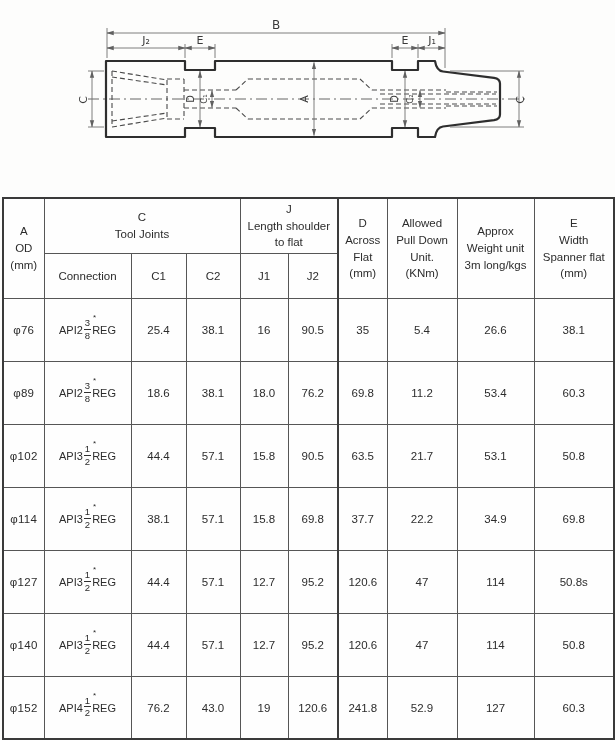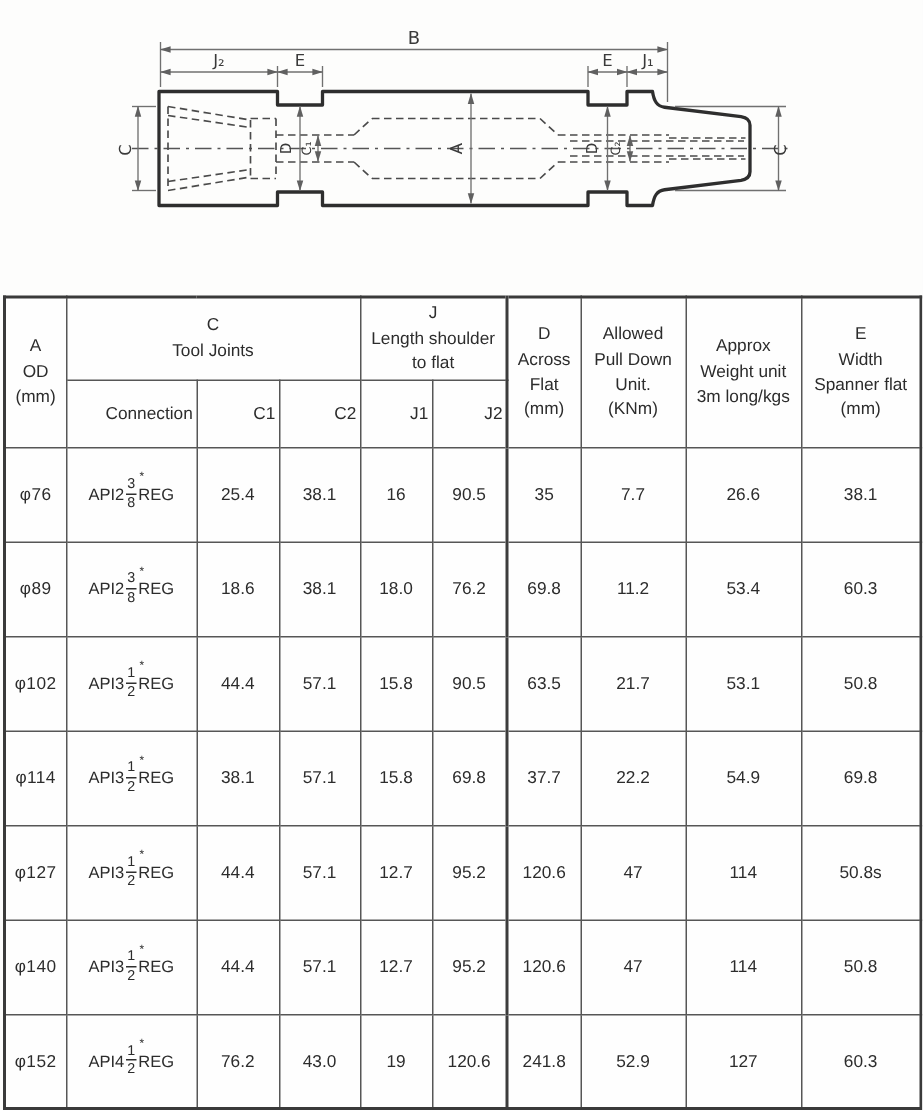--- a/index.html
+++ b/index.html
@@ -7,21 +7,21 @@
         font-family:"Liberation Sans",sans-serif;color:#2f2f2f;}
   .drawing{display:block;width:615px;height:197px;background:#fdfdfc;}
   svg text{font-family:"DejaVu Sans",sans-serif;fill:#3a3a3a;}
   table.spec{border-collapse:collapse;table-layout:fixed;width:611px;margin-left:2px;
              background:#fefefe;font-size:11.5px;color:#2c2c2c;}
   table.spec th,table.spec td{border:1px solid #565656;text-align:center;vertical-align:middle;
              padding:1px 2px;font-weight:normal;overflow:hidden;}
   table.spec{border:2px solid #3a3a3a;border-bottom-width:3px;}
   .pre{white-space:pre-line;line-height:1.45;}
   thead tr.h1 th{height:52px;}
-  thead tr.h2 th{height:42px;text-align:right;}
+  thead tr.h2 th{height:42px;}
   tbody tr{height:63px;}
   .dcol{border-left-width:2px !important;border-left-color:#3c3c3c !important;}
   .conn{display:inline-flex;align-items:center;justify-content:center;font-size:11px;white-space:nowrap;}
   .frac{display:inline-flex;flex-direction:column;align-items:center;line-height:1;
         font-size:9.5px;margin:0 1px;transform:translateY(-1px);}
   .frac-top{border-bottom:1px solid #2f2f2f;padding:0 1px 1px 1px;position:relative;}
   .frac-mark{position:absolute;top:-4px;right:-5px;font-size:8px;line-height:1;}
   .frac-bot{padding-top:1px;}
   .odcell{letter-spacing:0.3px;}
 </style>
@@ -172,21 +172,21 @@
                 <span class="frac-top">3<span class="frac-mark">*</span></span>
                 <span class="frac-bot">8</span>
               </span>
               <span>REG</span>
             </span></td>
           <td>25.4</td>
           <td>38.1</td>
           <td>16</td>
           <td>90.5</td>
           <td class="dcol">35</td>
-          <td>7.7</td>
+          <td>5.4</td>
           <td>26.6</td>
           <td>38.1</td>
         </tr>
         <tr>
           <td class="odcell">φ89</td>
           <td><span class="conn">
               <span>API2</span>
               <span class="frac">
                 <span class="frac-top">3<span class="frac-mark">*</span></span>
                 <span class="frac-bot">8</span>
@@ -230,21 +230,21 @@
                 <span class="frac-bot">2</span>
               </span>
               <span>REG</span>
             </span></td>
           <td>38.1</td>
           <td>57.1</td>
           <td>15.8</td>
           <td>69.8</td>
           <td class="dcol">37.7</td>
           <td>22.2</td>
-          <td>54.9</td>
+          <td>34.9</td>
           <td>69.8</td>
         </tr>
         <tr>
           <td class="odcell">φ127</td>
           <td><span class="conn">
               <span>API3</span>
               <span class="frac">
                 <span class="frac-top">1<span class="frac-mark">*</span></span>
                 <span class="frac-bot">2</span>
               </span>

